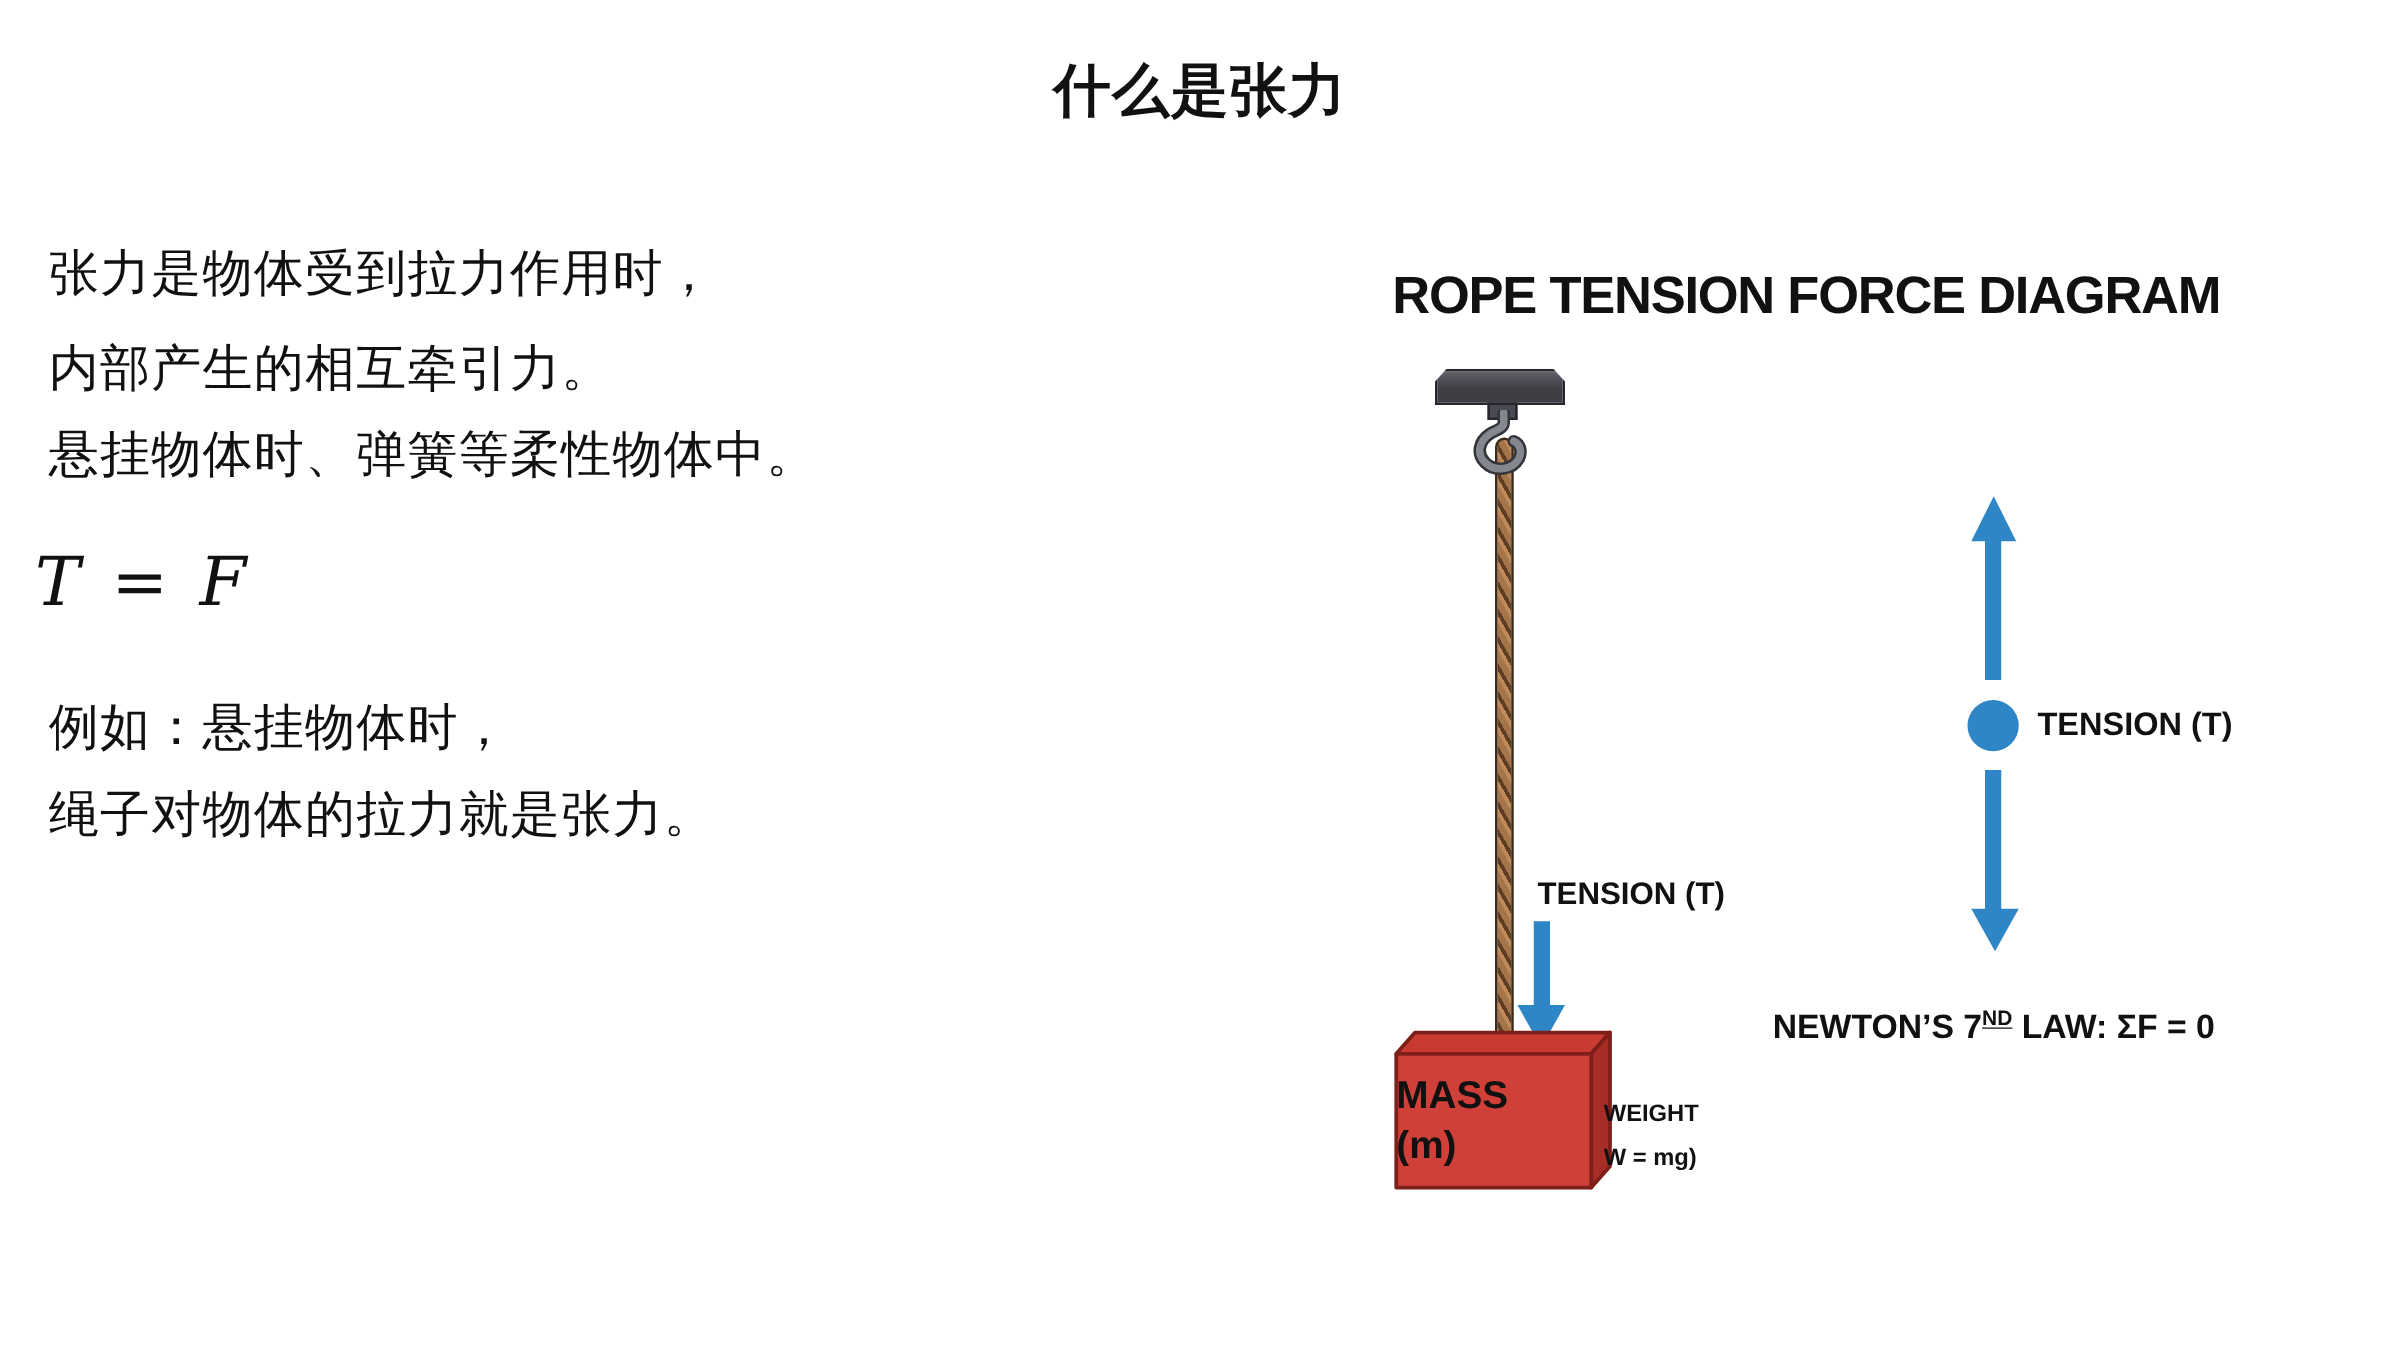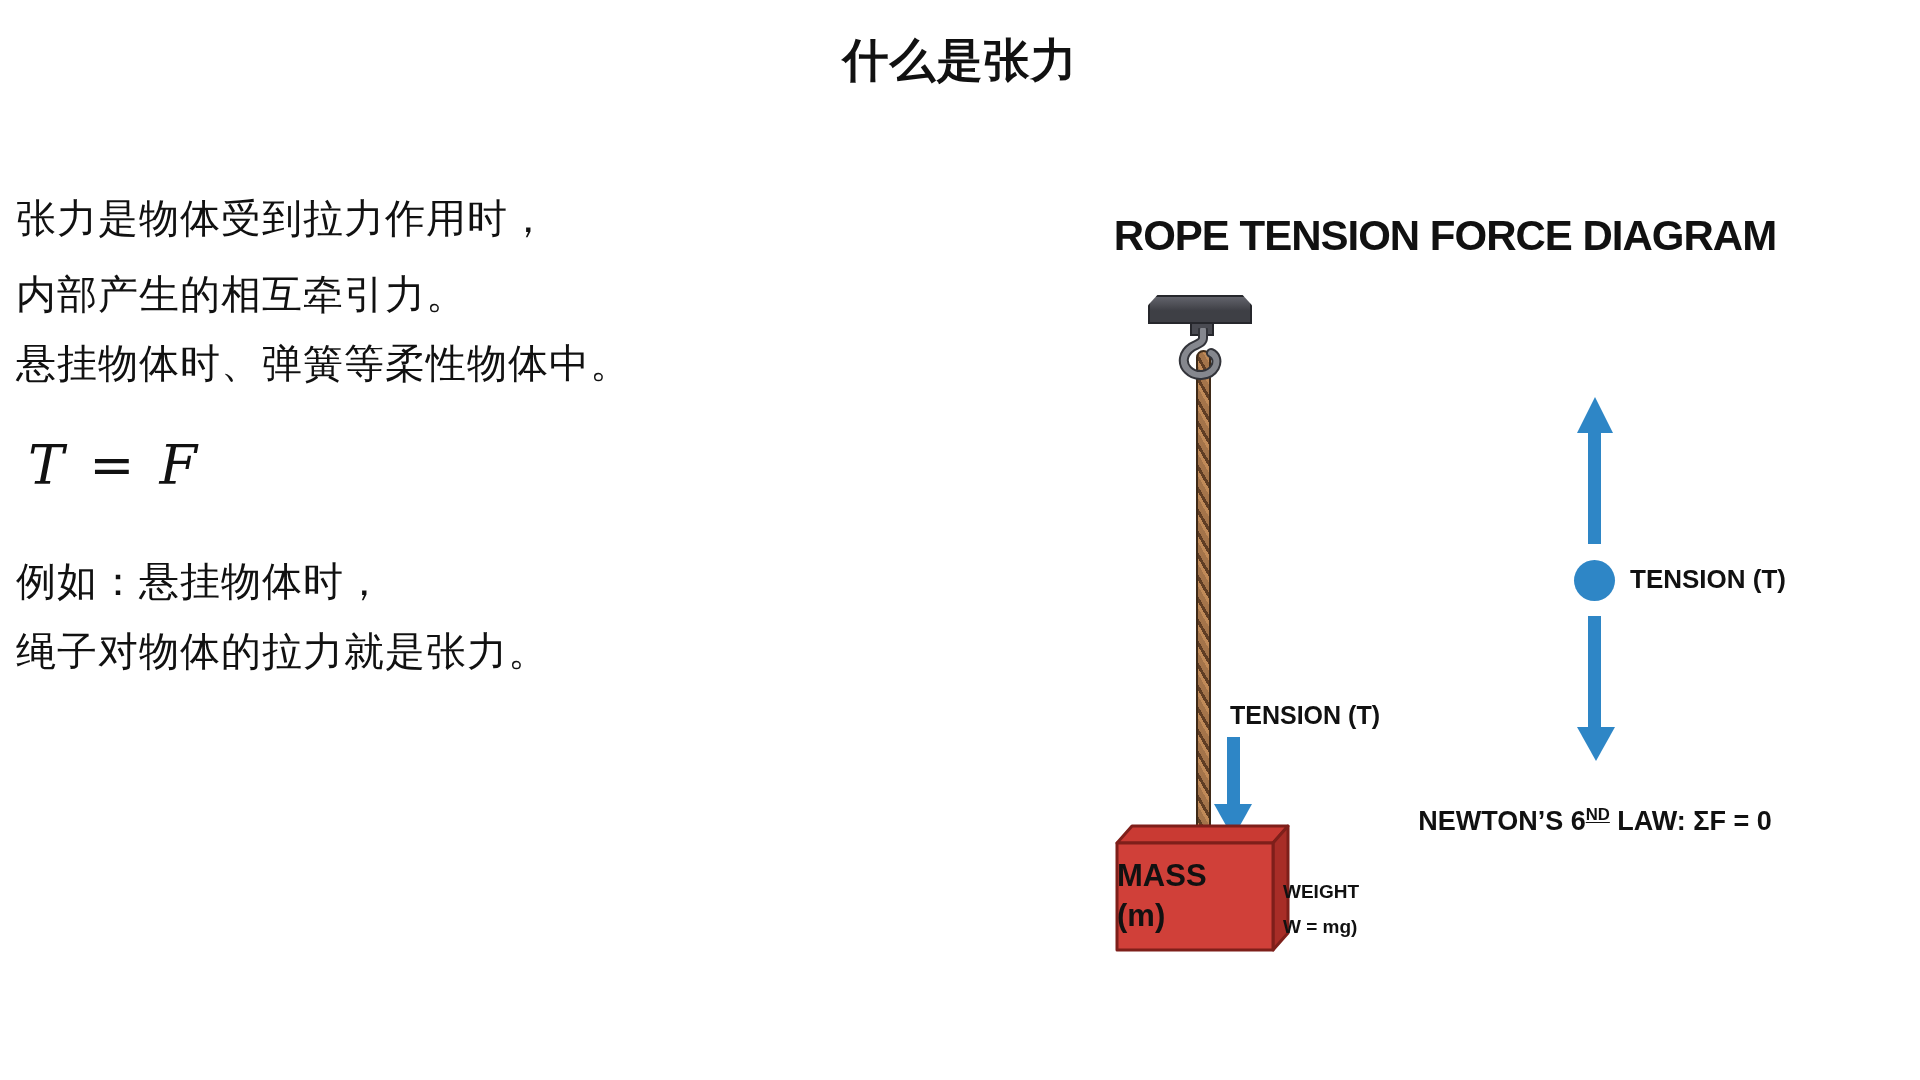--- a/index.html
+++ b/index.html
@@ -18,23 +18,23 @@
     --hook-gray:#85878E;
     --hook-outline:#33343A;
     --text-black:#111111;
   }
   *{margin:0;padding:0;box-sizing:border-box;}
   html,body{width:1920px;height:1080px;background:#ffffff;overflow:hidden;
     font-family:"Liberation Sans","DejaVu Sans",sans-serif;color:var(--text-black);}
   .abs{position:absolute;}
 
   
-  .page-title{left:0;top:30px;width:1920px;text-align:center;
+  .page-title{left:0;top:42px;width:1920px;text-align:center;
     font-size:46px;font-weight:700;letter-spacing:1px;}
-  .cn-line{left:16px;font-size:40px;font-weight:400;letter-spacing:1px;white-space:nowrap;}
+  .cn-line{left:39px;font-size:40px;font-weight:400;letter-spacing:1px;white-space:nowrap;}
   .cn-1{top:191px;} .cn-2{top:267px;} .cn-3{top:336px;}
   .formula{left:28px;top:434px;font-family:"DejaVu Serif","Liberation Serif",serif;
     font-style:italic;font-size:54px;font-weight:400;letter-spacing:4px;}
   .cn-4{top:554px;} .cn-5{top:624px;}
 
   
   .diagram-title{left:1095px;top:212px;width:700px;text-align:center;
     font-size:42px;font-weight:700;letter-spacing:-1px;white-space:nowrap;}
 
   
@@ -127,15 +127,15 @@
 
 <div class="abs arrow-head-up fbd-up-head"></div>
 <div class="abs arrow-shaft fbd-up-shaft"></div>
 <div class="abs fbd-dot"></div>
 <div class="abs arrow-shaft fbd-down-shaft"></div>
 <div class="abs arrow-head-down fbd-down-head"></div>
 <div class="abs lbl fbd-tension-lbl">TENSION (T)</div>
 
 <div class="abs fbd-text">
   <div>
-    <span>NEWTON’S 6</span><span class="sup">ND</span><span> LAW: ΣF = 0</span>
+    <span>NEWTON’S 7</span><span class="sup">ND</span><span> LAW: ΣF = 0</span>
   </div>
 </div>
 
 </body></html>

